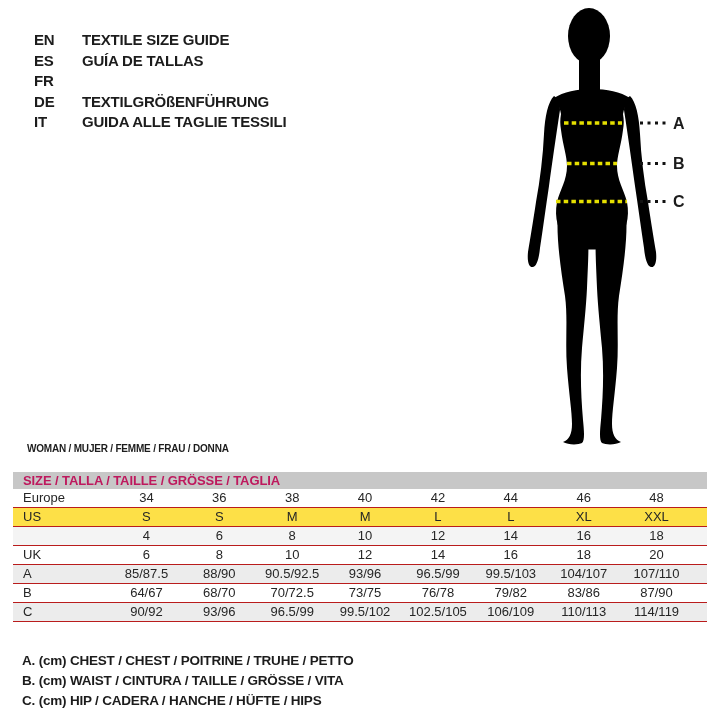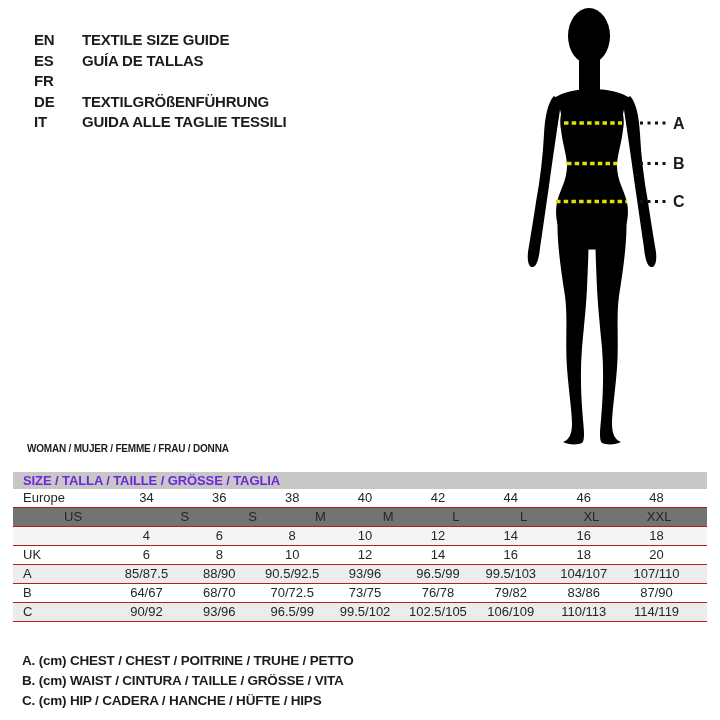--- a/index.html
+++ b/index.html
@@ -14,24 +14,24 @@
   .lang-code,.lang-title{font-size:15px;font-weight:bold;letter-spacing:-0.2px;white-space:nowrap;}
   
   .figure-wrap{position:absolute;left:500px;top:0;width:220px;height:460px;}
   .figure-wrap svg{display:block;width:220px;height:460px;}
   .measure-label{font-family:"Liberation Sans","DejaVu Sans",sans-serif;font-size:16px;font-weight:bold;fill:#1c1c1c;}
   
   .section-title{position:absolute;left:27px;top:443px;font-size:10px;font-weight:bold;letter-spacing:-0.2px;white-space:nowrap;}
   
   .size-table{position:absolute;left:13px;top:472px;width:694px;}
   .thead{height:17px;line-height:17px;background:#c7c7c7;padding-left:10px;
-         font-size:13px;font-weight:bold;color:#6d28d9;letter-spacing:-0.1px;box-sizing:border-box;}
+         font-size:13px;font-weight:bold;color:#be185d;letter-spacing:-0.1px;box-sizing:border-box;}
   .trow{display:grid;grid-template-columns:97px repeat(8,1fr);padding-right:14px;
         height:19px;line-height:18px;border-bottom:1px solid #b91c1c;box-sizing:border-box;}
-  .tbody .trow:nth-child(2){background:#737373;padding-left:41px;}
+  .tbody .trow:nth-child(2){background:#fde047;}
   .tbody .trow:nth-child(3){background:#f4f4f4;}
   .tbody .trow:nth-child(5){background:#ececec;}
   .tbody .trow:nth-child(7){background:#ececec;}
   .tlabel{font-size:13px;color:#262626;padding-left:10px;text-align:left;white-space:nowrap;}
   .tcell{font-size:13px;color:#262626;text-align:center;white-space:nowrap;}
   
   .legend{position:absolute;left:22px;top:651px;}
   .legend-line{font-size:13.5px;font-weight:bold;line-height:20px;letter-spacing:-0.2px;white-space:nowrap;}
 </style>
 </head>

